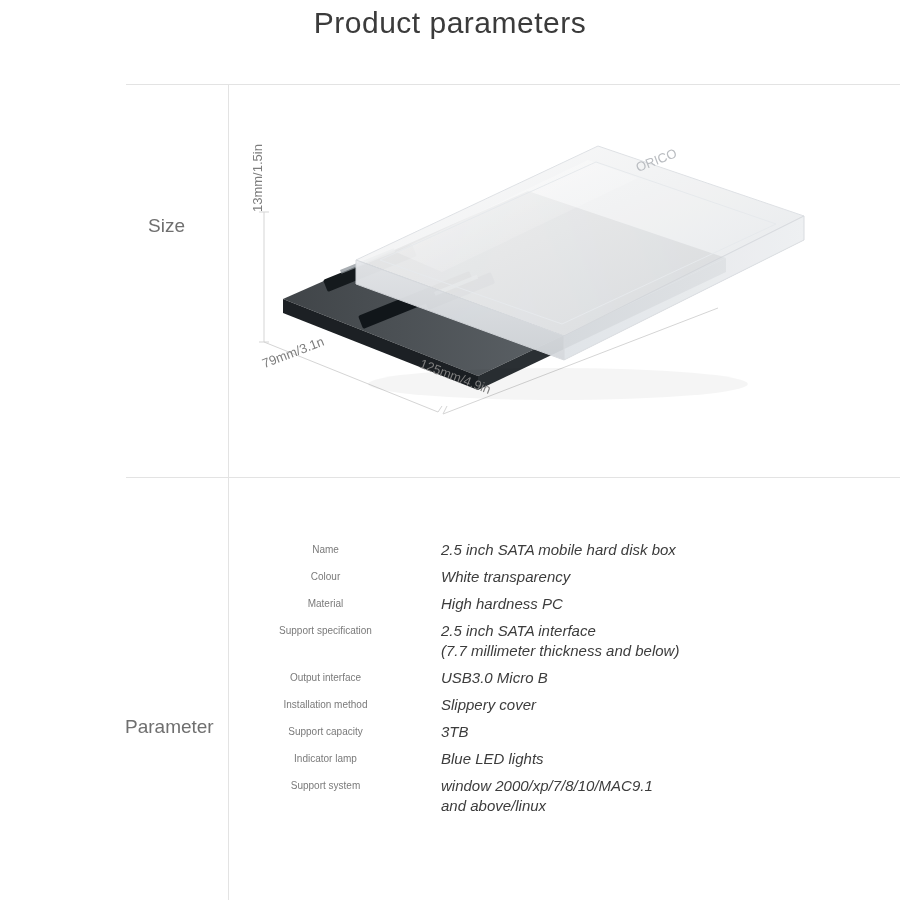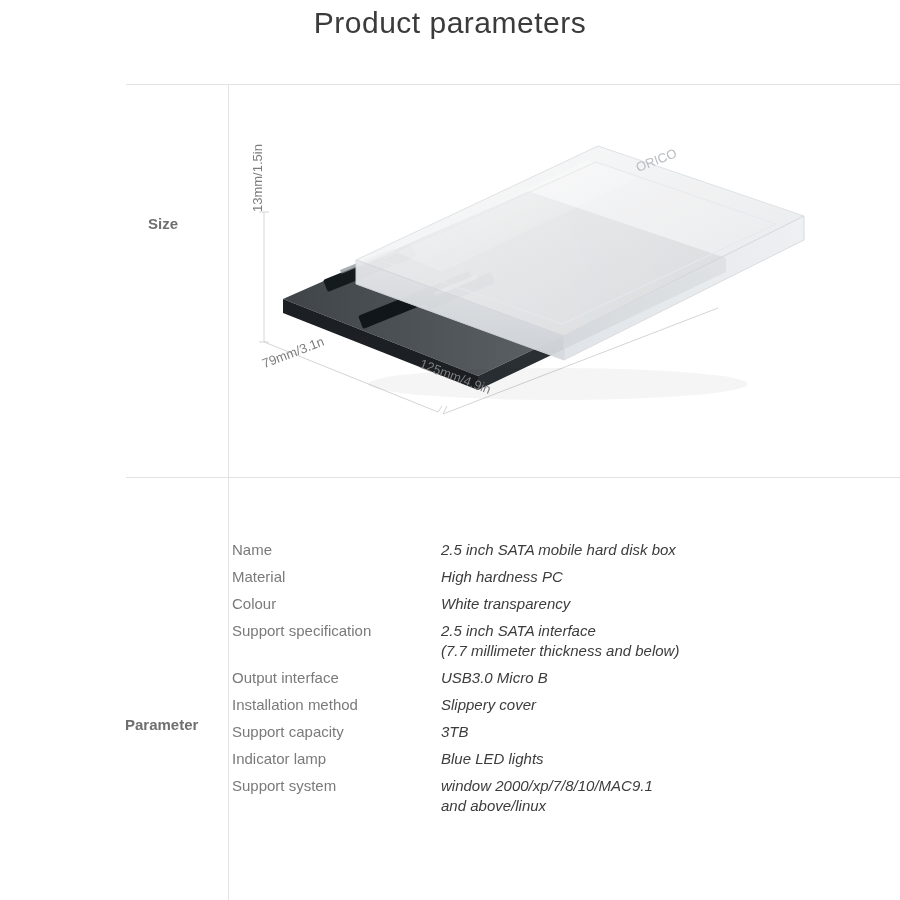--- a/index.html
+++ b/index.html
@@ -43,23 +43,22 @@
   }
   .vline {
     position: absolute;
     background: #e3e3e3;
     width: 1px;
   }
 
   
   .row-label {
     position: absolute;
-    font-size: 15px;
+    font-size: 19px;
     color: #6f6f6f;
-    font-weight: bold;
   }
   #size-label { left: 148px; top: 215px; }
   #parameter-label { left: 125px; top: 716px; }
 
   
   .product-area {
     position: absolute;
     left: 228px;
     top: 84px;
     width: 672px;
@@ -105,22 +104,22 @@
     top: 540px;
     width: 660px;
   }
   .spec-row {
     display: flex;
     align-items: flex-start;
     margin-bottom: 7px;
   }
   .spec-key {
     width: 187px;
-    text-align: left;
-    font-size: 15px;
+    text-align: center;
+    font-size: 10px;
     color: #7a7a7a;
     padding-right: 0;
     line-height: 20px;
     white-space: nowrap;
   }
   .spec-val {
     margin-left: 22px;
     font-size: 15px;
     color: #3c3c3c;
     line-height: 20px;
@@ -214,26 +213,26 @@
     <div class="dim" id="dim-width">79mm/3.1n</div>
     <div class="dim" id="dim-length">125mm/4.9in</div>
   </div>
 
   <div class="spec">
     <div class="spec-row">
       <div class="spec-key">Name</div>
       <div class="spec-val">2.5 inch  SATA  mobile hard disk box</div>
     </div>
     <div class="spec-row">
+      <div class="spec-key">Colour</div>
+      <div class="spec-val">White transparency</div>
+    </div>
+    <div class="spec-row">
       <div class="spec-key">Material</div>
       <div class="spec-val">High hardness PC</div>
-    </div>
-    <div class="spec-row">
-      <div class="spec-key">Colour</div>
-      <div class="spec-val">White transparency</div>
     </div>
     <div class="spec-row">
       <div class="spec-key">Support specification</div>
       <div class="spec-val">2.5 inch SATA interface
  (7.7 millimeter thickness and below)</div>
     </div>
     <div class="spec-row">
       <div class="spec-key">Output interface</div>
       <div class="spec-val">USB3.0 Micro B</div>
     </div>

